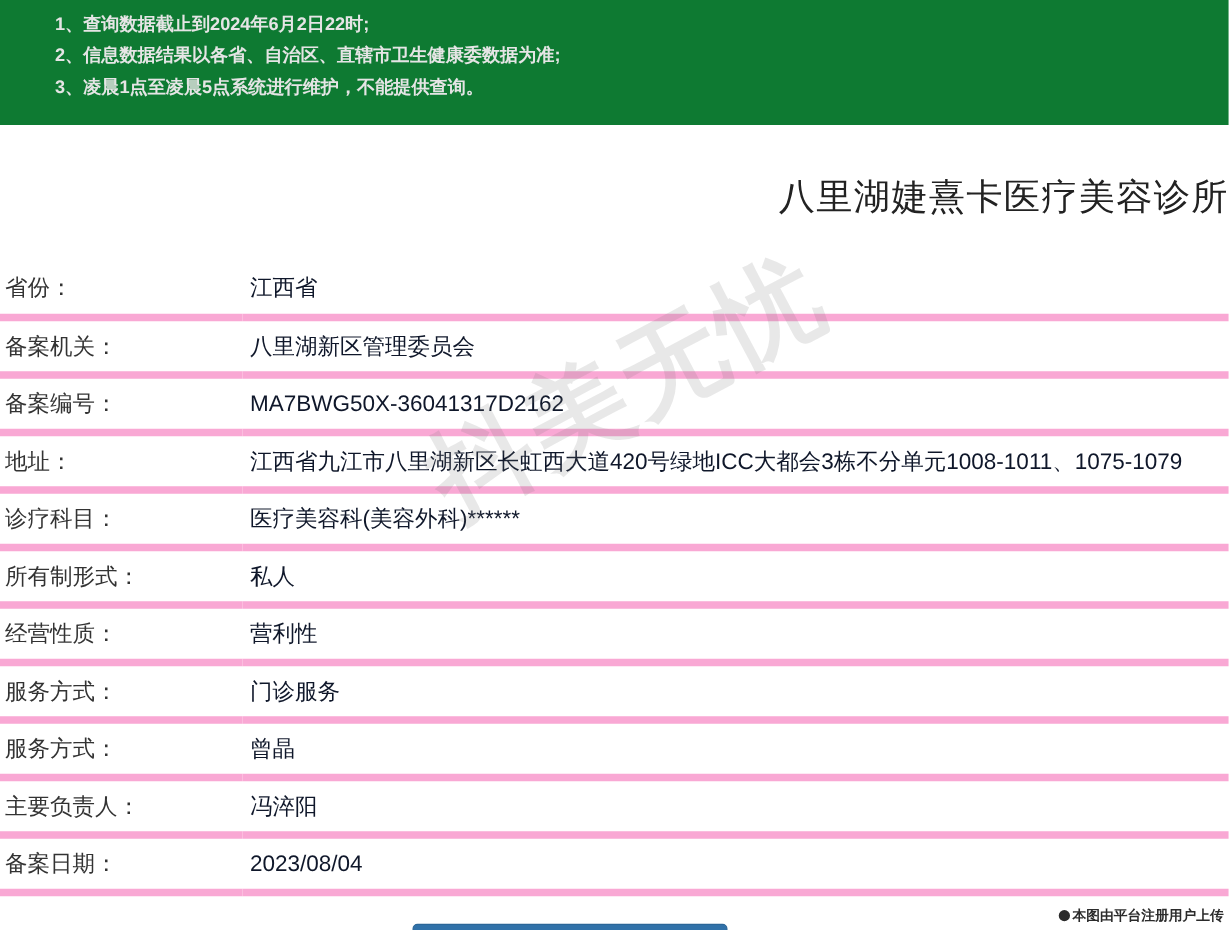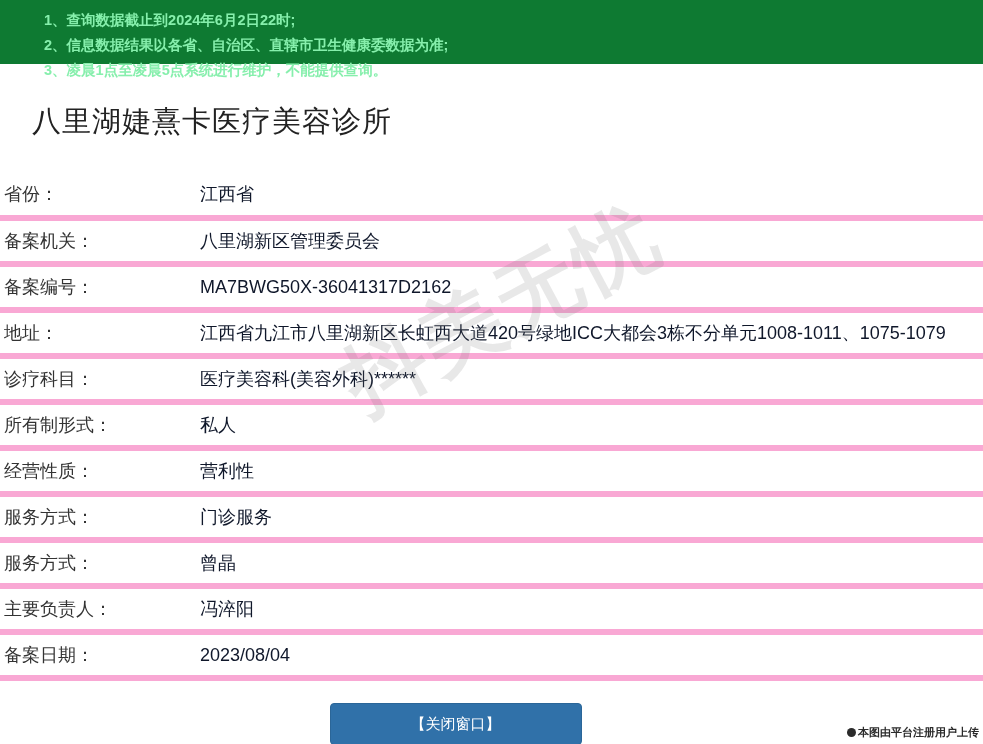--- a/index.html
+++ b/index.html
@@ -12,38 +12,37 @@
     background: #ffffff;
     font-family: "Liberation Sans", sans-serif;
     color: #333333;
     position: relative;
     overflow: hidden;
   }
 
   
   .notice-banner {
     background: #0e7a32;
-    color: #86efac;
+    color: #e5e5e5;
     padding: 8px 0 10px 0;
     box-sizing: border-box;
-    height: 64px;
+    height: 100px;
   }
   .notice-line {
     font-size: 14.5px;
     line-height: 25px;
     padding-left: 44px;
     font-weight: bold;
     white-space: nowrap;
   }
 
   
   .title-wrap {
-    text-align: left;
+    text-align: right;
     padding: 38px 0 30px 0;
-    margin-left: 32px;
   }
   .doc-title {
     font-size: 29px;
     color: #222222;
     letter-spacing: 1px;
     font-weight: normal;
   }
 
   
   .info-table {

